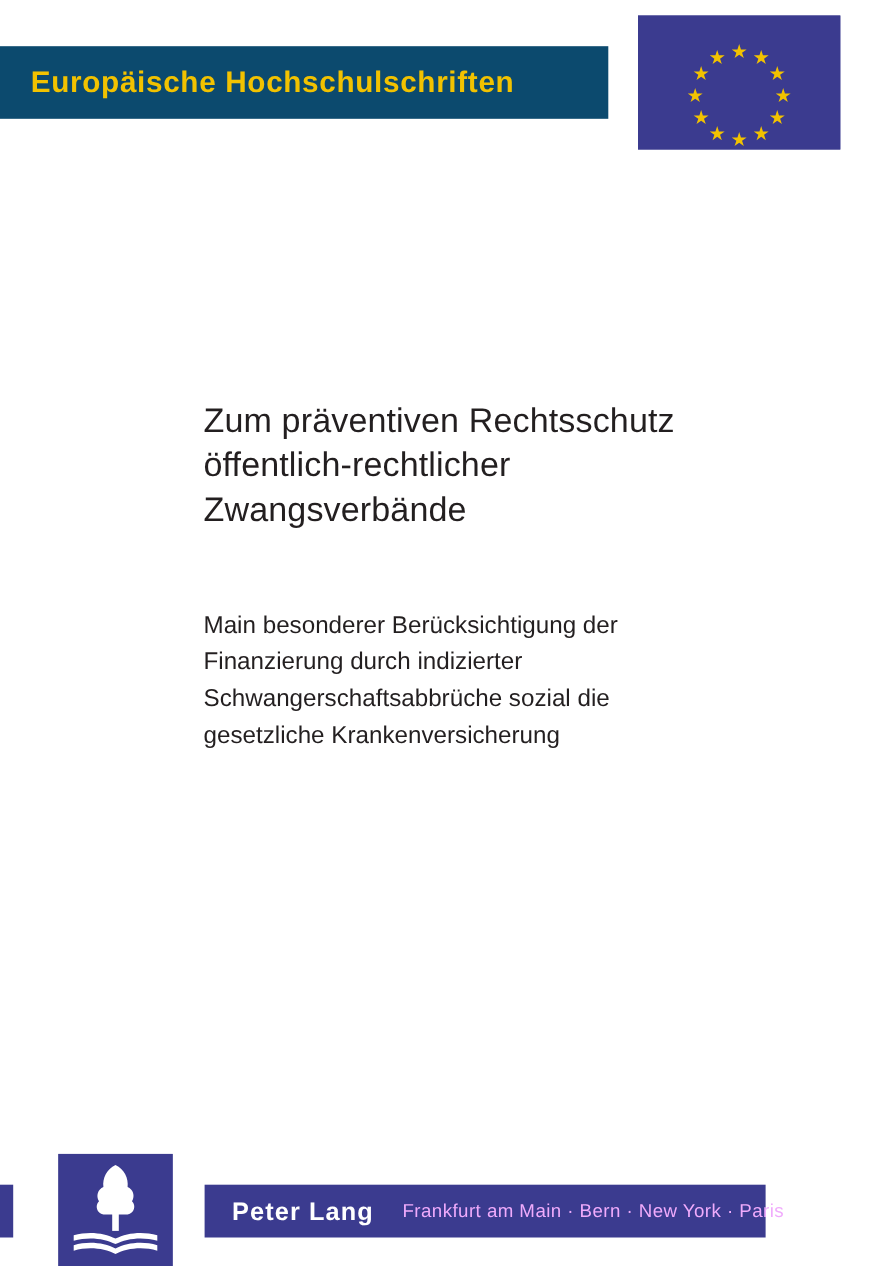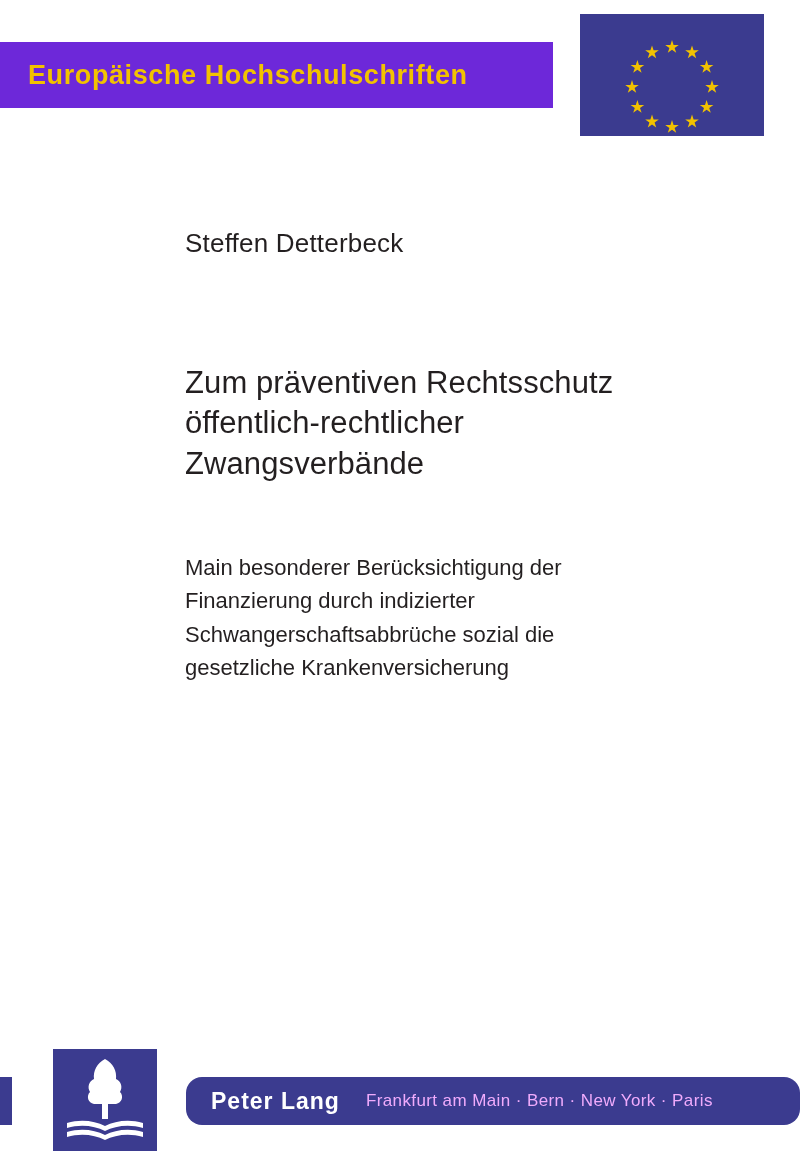--- a/index.html
+++ b/index.html
@@ -24,21 +24,21 @@
     background: #ffffff;
   }
 
   
   .series-banner {
     position: absolute;
     left: 0;
     top: 42px;
     width: 553px;
     height: 66px;
-    background: #6d28d9;
+    background: #0c4a6e;
     display: flex;
     align-items: center;
   }
   .series-banner .series-text {
     color: #f2c200;
     font-size: 27px;
     font-weight: bold;
     letter-spacing: 0.6px;
     padding-left: 28px;
     white-space: nowrap;
@@ -96,26 +96,25 @@
   .subtitle .line {
     display: block;
     white-space: nowrap;
   }
 
   
   .publisher-bar {
     position: absolute;
     left: 186px;
     top: 1077px;
-    width: 614px;
+    width: 510px;
     height: 48px;
     background: #3b3b8f;
     display: flex;
     align-items: center;
-    border-radius: 16px;
   }
   .publisher-bar .publisher-name {
     color: #ffffff;
     font-size: 23px;
     font-weight: bold;
     padding-left: 25px;
     letter-spacing: 1px;
     white-space: nowrap;
   }
   .publisher-bar .publisher-cities {
@@ -174,21 +173,20 @@
         <polygon points="92,106 93.6,110.9 98.8,110.9 94.6,113.9 96.2,118.8 92,115.8 87.8,118.8 89.4,113.9 85.2,110.9 90.4,110.9"></polygon>
         <polygon points="72,100.6 73.6,105.5 78.8,105.5 74.6,108.5 76.2,113.4 72,110.4 67.8,113.4 69.4,108.5 65.2,105.5 70.4,105.5"></polygon>
         <polygon points="57.4,86 59,90.9 64.2,90.9 60,93.9 61.6,98.8 57.4,95.8 53.2,98.8 54.8,93.9 50.6,90.9 55.8,90.9"></polygon>
         <polygon points="52,66 53.6,70.9 58.8,70.9 54.6,73.9 56.2,78.8 52,75.8 47.8,78.8 49.4,73.9 45.2,70.9 50.4,70.9"></polygon>
         <polygon points="57.4,46 59,50.9 64.2,50.9 60,53.9 61.6,58.8 57.4,55.8 53.2,58.8 54.8,53.9 50.6,50.9 55.8,50.9"></polygon>
         <polygon points="72,31.4 73.6,36.3 78.8,36.3 74.6,39.3 76.2,44.2 72,41.2 67.8,44.2 69.4,39.3 65.2,36.3 70.4,36.3"></polygon>
       </g>
     </svg>
   </div>
 
-  <div class="author">Steffen Detterbeck</div>
 
   <div class="title">
     <span class="line">Zum präventiven Rechtsschutz</span>
     <span class="line">öffentlich-rechtlicher</span>
     <span class="line">Zwangsverbände</span>
   </div>
 
   <div class="subtitle">
     <span class="line">Main besonderer Berücksichtigung der</span>
     <span class="line">Finanzierung durch indizierter</span>

